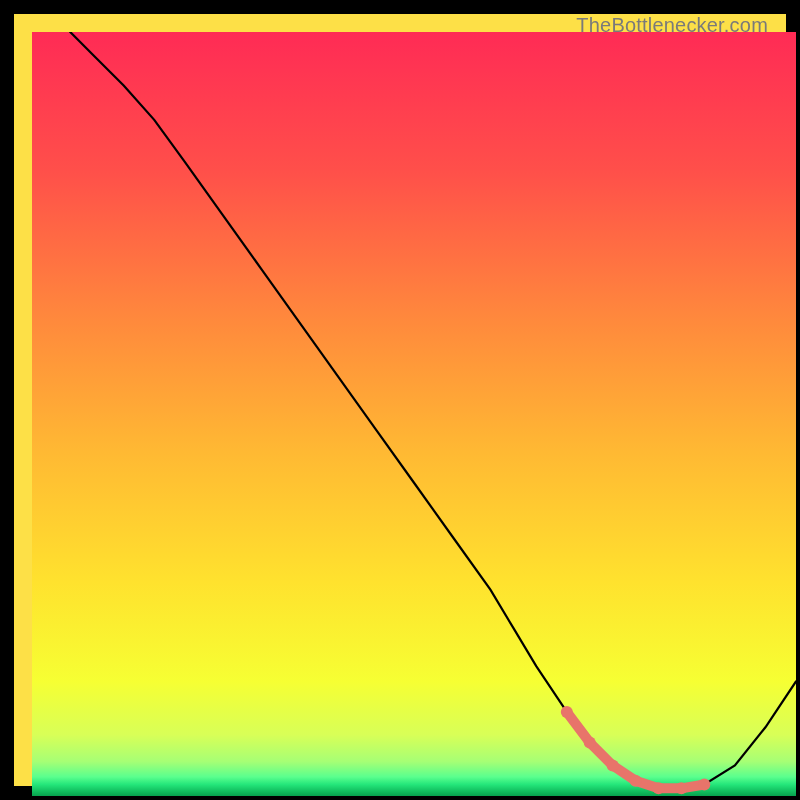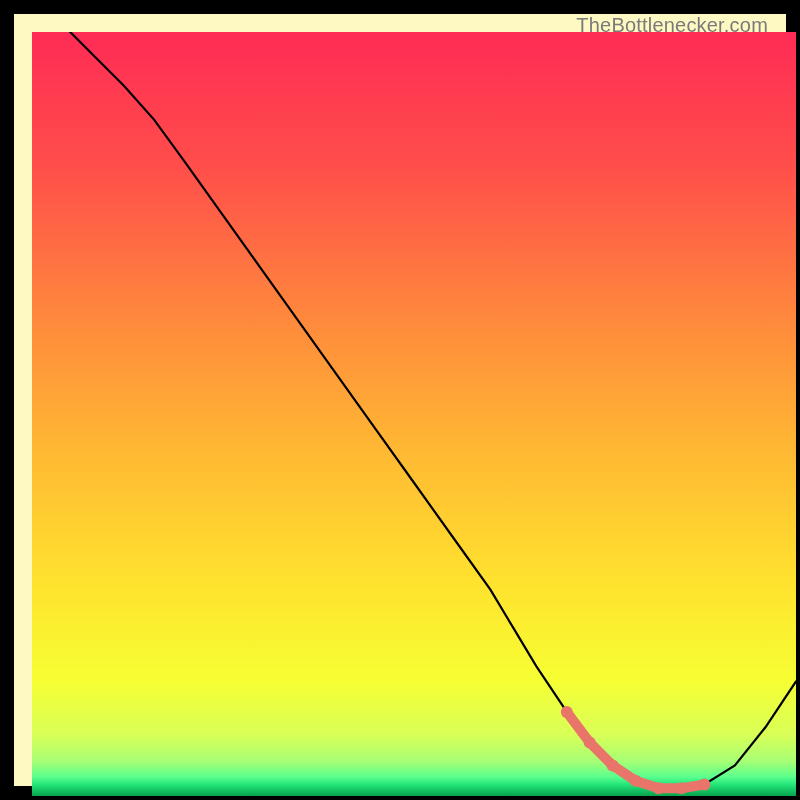--- a/index.html
+++ b/index.html
@@ -10,21 +10,21 @@
     background: #000;
     overflow: hidden;
     font-family: Arial, Helvetica, sans-serif;
   }
   .frame {
     position: absolute;
     left: 14px;
     top: 14px;
     width: 772px;
     height: 772px;
-    background: #fef9c3;
+    background: #fde047;
     text-decoration: underline;
   }
   .plot-area {
     position: absolute;
     left: 18px;
     top: 18px;
     width: 764px;
     height: 764px;
     overflow: hidden;
   }

